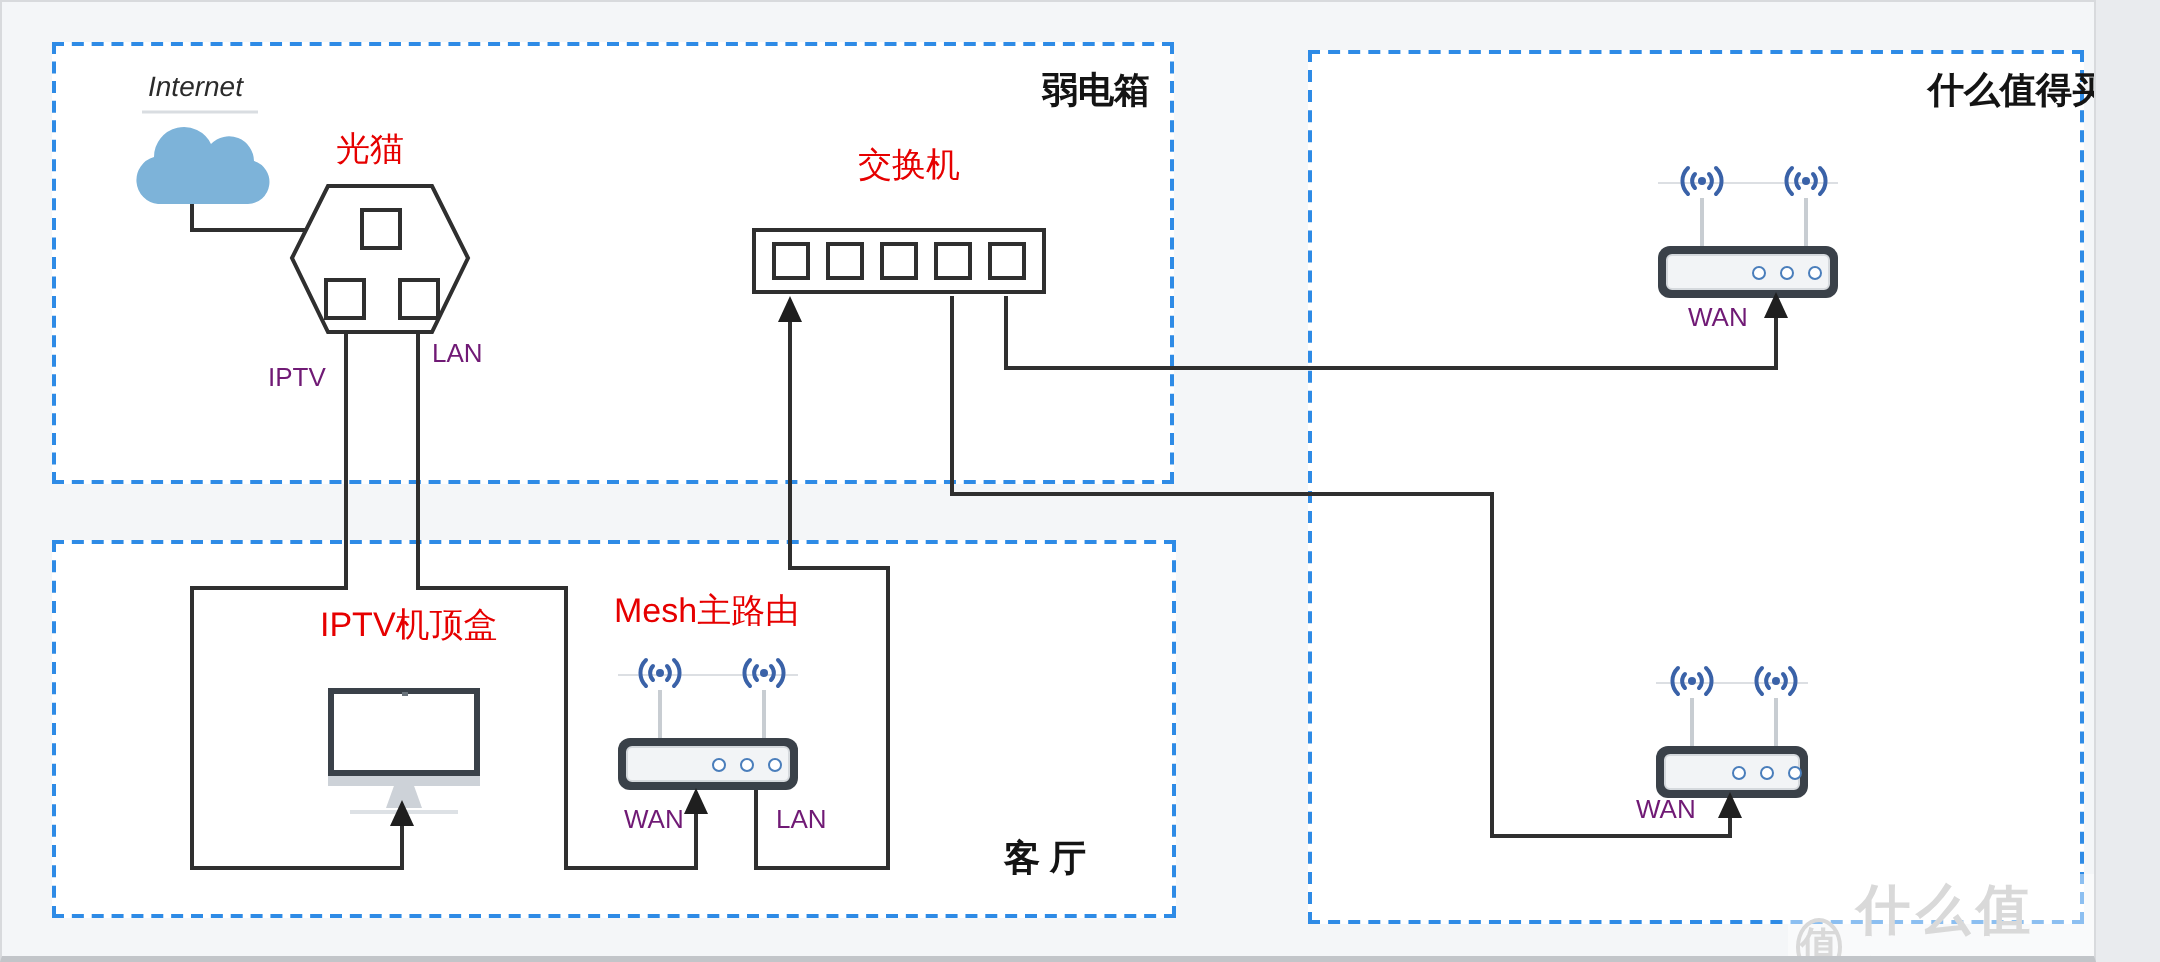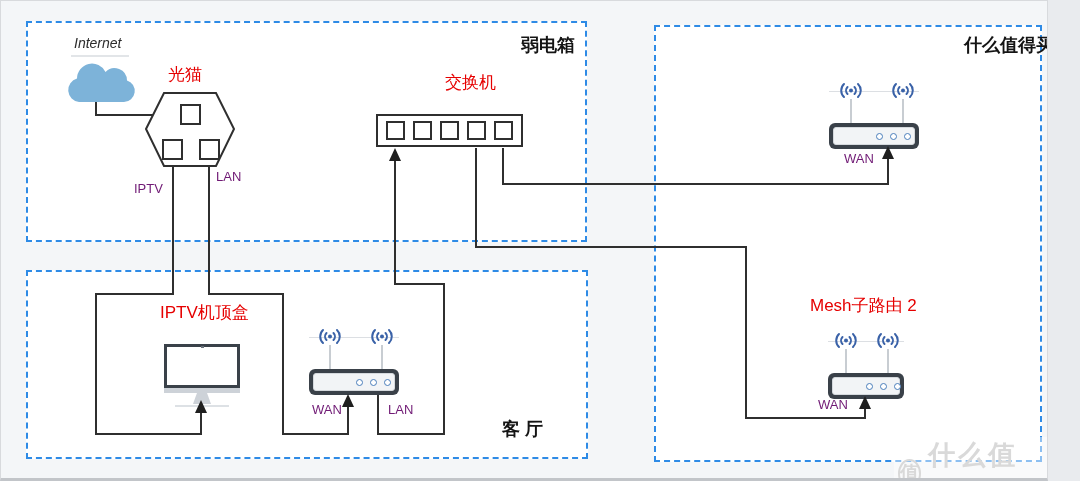--- a/index.html
+++ b/index.html
@@ -215,30 +215,30 @@
         <div class="dot" style="left:66px"></div>
     </div>
   </div>
 
   <div class="lbl lbl-internet" style="left:73px;top:34px;">Internet</div>
   <div class="lbl lbl-red" style="left:167px;top:62px;">光猫</div>
   <div class="lbl lbl-port" style="left:133px;top:180px;">IPTV</div>
   <div class="lbl lbl-port" style="left:215px;top:168px;">LAN</div>
 
   <div class="lbl lbl-black" style="left:520px;top:32px;">弱电箱</div>
-  <div class="lbl lbl-red" style="left:444px;top:70px;">交换机</div>
+  <div class="lbl lbl-red" style="left:428px;top:70px;">交换机</div>
 
   <div class="lbl lbl-red" style="left:159px;top:300px;">IPTV机顶盒</div>
+  <div class="lbl lbl-red" style="left:306px;top:293px;">Mesh主路由</div>
   <div class="lbl lbl-port" style="left:311px;top:401px;">WAN</div>
   <div class="lbl lbl-port" style="left:387px;top:401px;">LAN</div>
   <div class="lbl lbl-black" style="left:501px;top:416px;">客 厅</div>
 
   <div class="lbl lbl-black" style="left:963px;top:32px;">什么值得买</div>
   <div class="lbl lbl-port" style="left:843px;top:150px;">WAN</div>
-  <div class="lbl lbl-red" style="left:809px;top:293px;">Mesh子路由 2</div>
   <div class="lbl lbl-port" style="left:817px;top:396px;">WAN</div>
 
   <div id="watermark">
     <span class="wm-circle">值</span>
     <span class="wm-text">什么值得买</span>
   </div>
 
 </div>
 
 </body></html>

